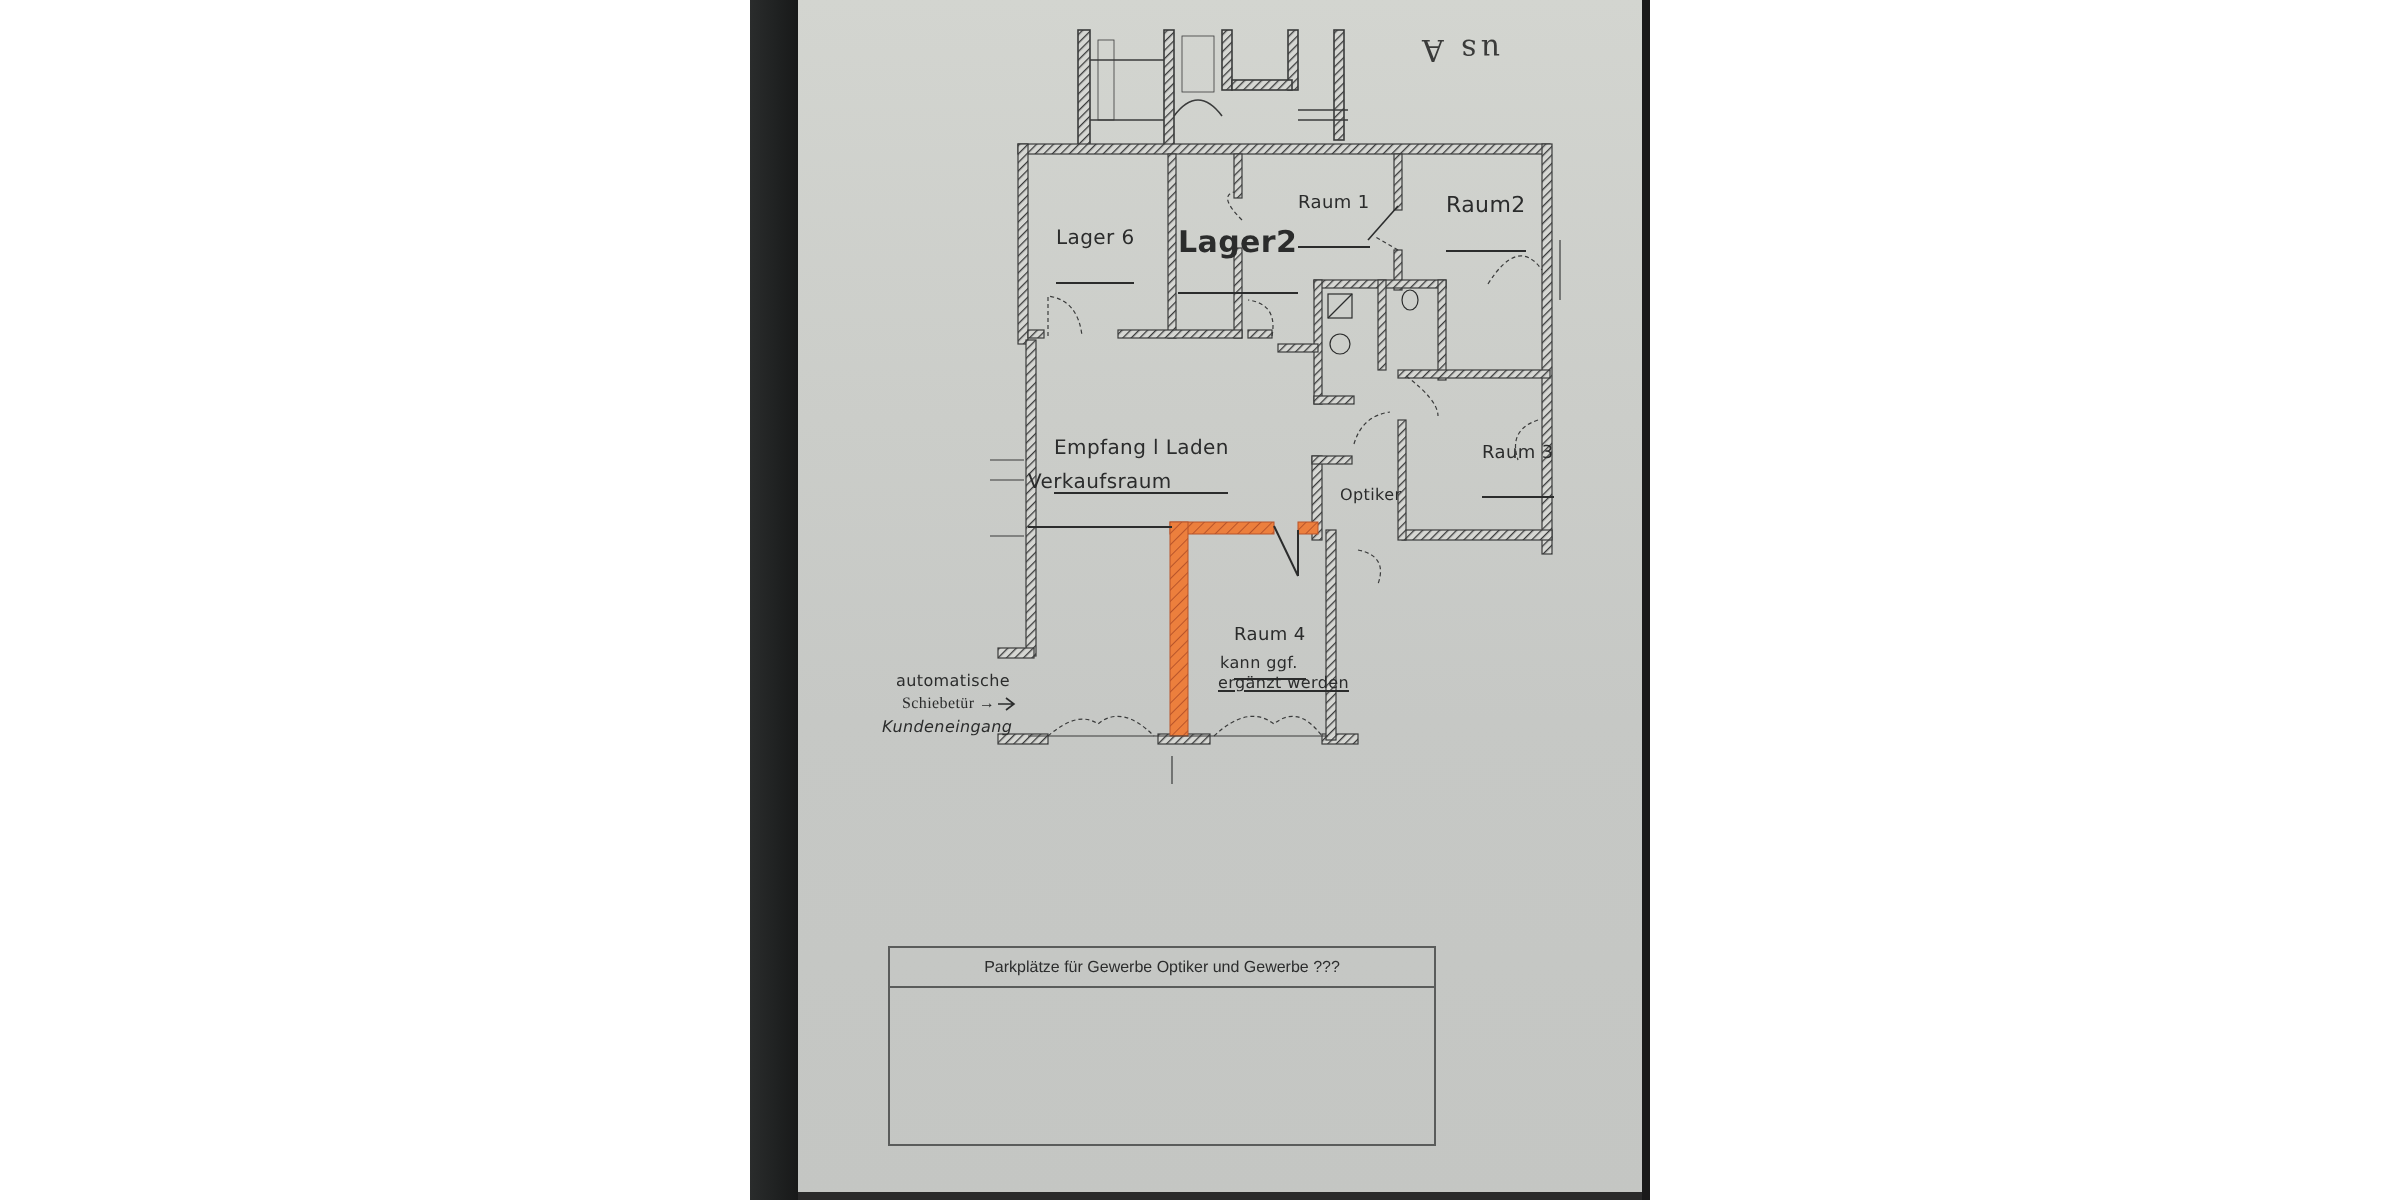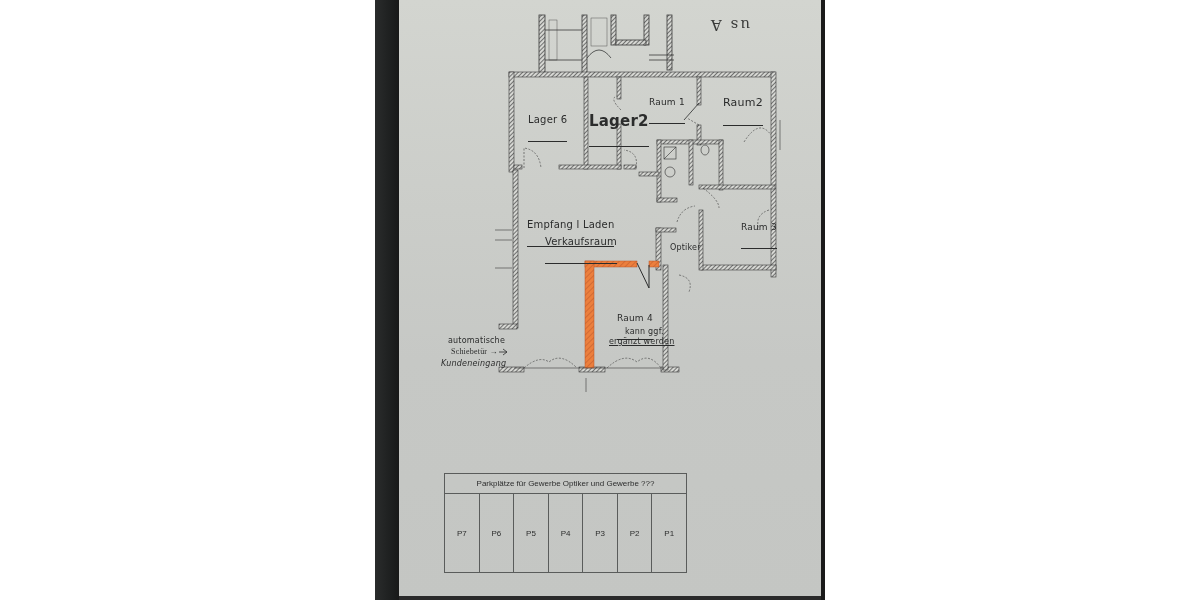--- a/index.html
+++ b/index.html
@@ -24,21 +24,21 @@
   .bottom-shadow {
     position: absolute; left: 399px; top: 596px; width: 422px; height: 4px; background:#2a2a2a;
   }
   svg.plan { position: absolute; left: 0; top: 0; }
   .hand {
     position: absolute; font-family: "DejaVu Sans", sans-serif; color: #2b2c2c;
     font-size: 10px; white-space: nowrap; letter-spacing: 0.2px;
   }
   .hand.u { border-bottom: 1px solid #2b2c2c; padding-bottom: 16px; }
   .park {
-    position: absolute; left: 45px; top: 473px; width: 243px; height: 100px;
+    position: absolute; left: 45px; top: 473px; width: 274px; height: 100px;
     border: 1px solid #5a5c5b; box-sizing: border-box;
   }
   .park-title {
     height: 20px; border-bottom: 1px solid #5a5c5b; box-sizing: border-box;
     font-size: 8px; color: #2c2d2d; text-align: center; line-height: 19px;
   }
   .park-row { display: flex; height: 78px; }
   .park-cell {
     flex: 1; border-right: 1px solid #5a5c5b; box-sizing: border-box;
     font-size: 8px; color: #2c2d2d; display: flex; align-items: center; justify-content: center;
@@ -169,37 +169,28 @@
       <path d="M100 352 L108 352 M104 349 L108 352 L104 355"></path>
     </g>
   </svg>
 
   <div class="hand u" style="left:129px; top:114px;">Lager 6</div>
   <div class="hand u" style="left:190px; top:112px; font-size:15px;font-weight:bold;">Lager2</div>
   <div class="hand u" style="left:250px; top:97px; font-size:9px;">Raum 1</div>
   <div class="hand u" style="left:324px; top:96px; font-size:11px;">Raum2</div>
   <div class="hand u" style="left:322px; top:222px; font-size:9px;margin-left:20px;">Raum 3</div>
   <div class="hand u" style="left:128px; top:219px;">Empfang l Laden</div>
-  <div class="hand u" style="left:146px; top:236px;">Verkaufsraum</div>
+  <div class="hand u" style="left:115px; top:236px;">Verkaufsraum</div>
   <div class="hand" style="left:271px; top:243px; font-size:8px;">Optiker</div>
   <div class="hand u" style="left:218px; top:313px; font-size:9px;">Raum 4</div>
-  <div class="hand" style="left:211px; top:327px; font-size:8px;margin-left:15px;">kann ggf.</div>
+  <div class="hand" style="left:211px; top:327px; font-size:8px;">kann ggf.</div>
   <div class="hand" style="left:210px; top:337px; font-size:8px;text-decoration:underline;">ergänzt werden</div>
 
   <div class="hand" style="left:49px; top:336px; font-size:8px;text-align:center;">automatische</div>
   <div class="hand" style="left:52px; top:347px; font-size:8px;font-family:Liberation Serif, serif;">Schiebetür →</div>
   <div class="hand" style="left:42px; top:359px; font-size:8px;font-style:italic;">Kundeneingang</div>
 
   <div class="park">
     <div class="park-title">Parkplätze für Gewerbe Optiker und Gewerbe ???</div>
-    <div class="park-row">
-      <div class="park-cell">P7</div>
-      <div class="park-cell">P6</div>
-      <div class="park-cell">P5</div>
-      <div class="park-cell">P4</div>
-      <div class="park-cell">P3</div>
-      <div class="park-cell">P2</div>
-      <div class="park-cell">P1</div>
-    </div>
   </div>
 </div>
 
 <div class="bottom-shadow"></div>
 
 </body></html>

